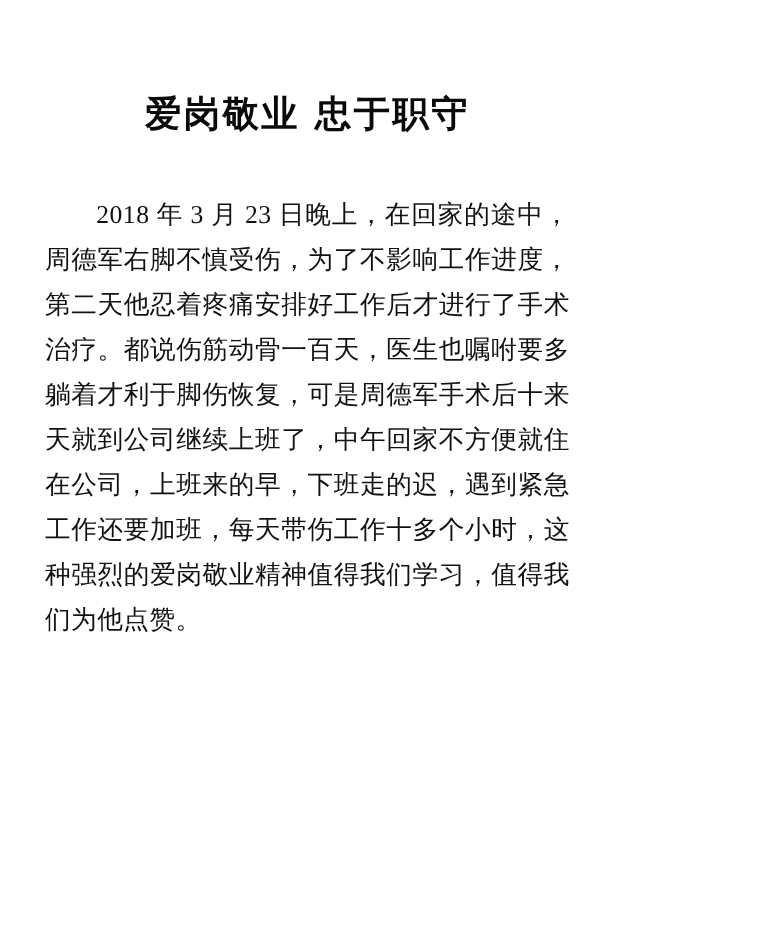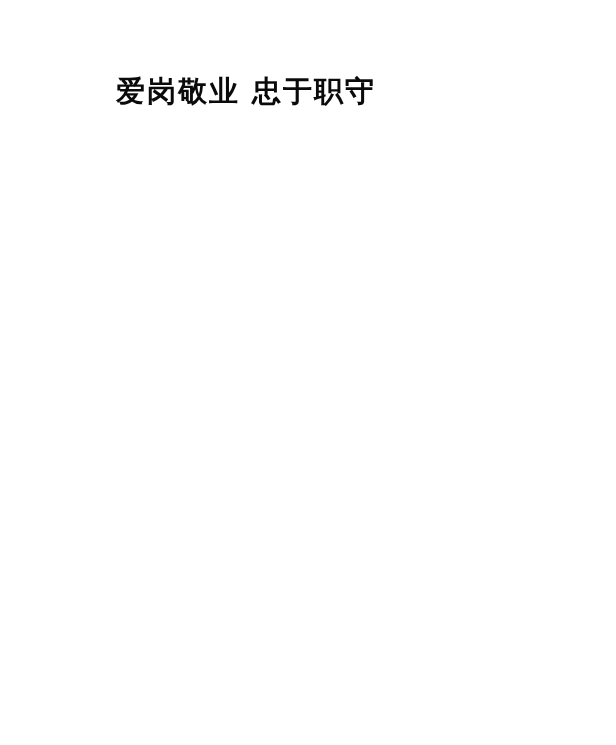--- a/index.html
+++ b/index.html
@@ -53,15 +53,16 @@
   }
 </style>
 </head>
 <body>
 
 <div class="page">
 
   <h1 class="doc-title">爱岗敬业 忠于职守</h1>
 
   <div class="body-wrap">
+    <p class="para">2018 年 3 月 23 日晚上，在回家的途中，周德军右脚不慎受伤，为了不影响工作进度，第二天他忍着疼痛安排好工作后才进行了手术治疗。都说伤筋动骨一百天，医生也嘱咐要多躺着才利于脚伤恢复，可是周德军手术后十来天就到公司继续上班了，中午回家不方便就住在公司，上班来的早，下班走的迟，遇到紧急工作还要加班，每天带伤工作十多个小时，这种强烈的爱岗敬业精神值得我们学习，值得我们为他点赞。</p>
   </div>
 
 </div>
 
 </body></html>

